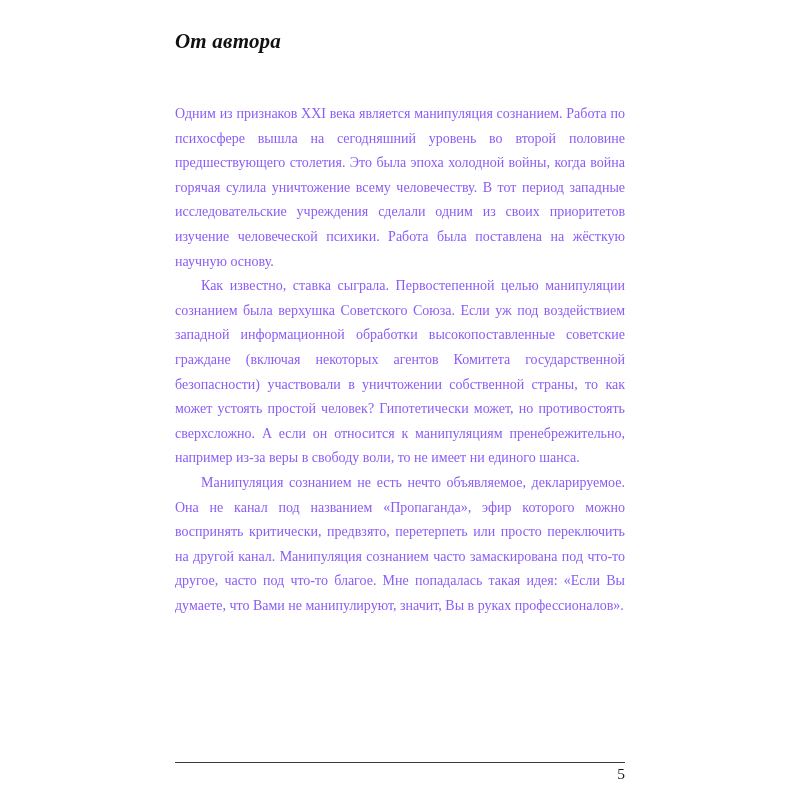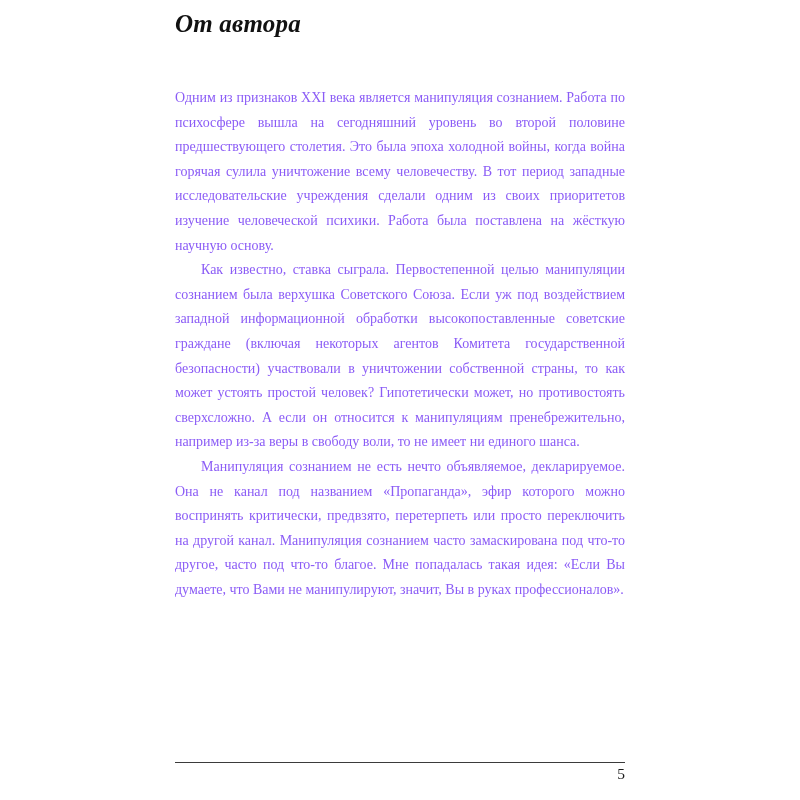--- a/index.html
+++ b/index.html
@@ -20,25 +20,25 @@
     position: absolute;
     left: 175px;
     top: 0;
     width: 450px;
     height: 800px;
   }
   .chapter-title {
     font-family: "Liberation Serif", serif;
     font-style: italic;
     font-weight: bold;
-    font-size: 25px;
+    font-size: 21px;
     letter-spacing: 0.2px;
     color: #111111;
     margin: 0;
-    padding-top: 10px;
+    padding-top: 29px;
   }
   .body-text {
     margin-top: 48px;
     font-size: 14px;
     line-height: 24.6px;
     text-align: justify;
     text-justify: inter-word;
     color: #8b5cf6;
     hyphens: manual;
   }

